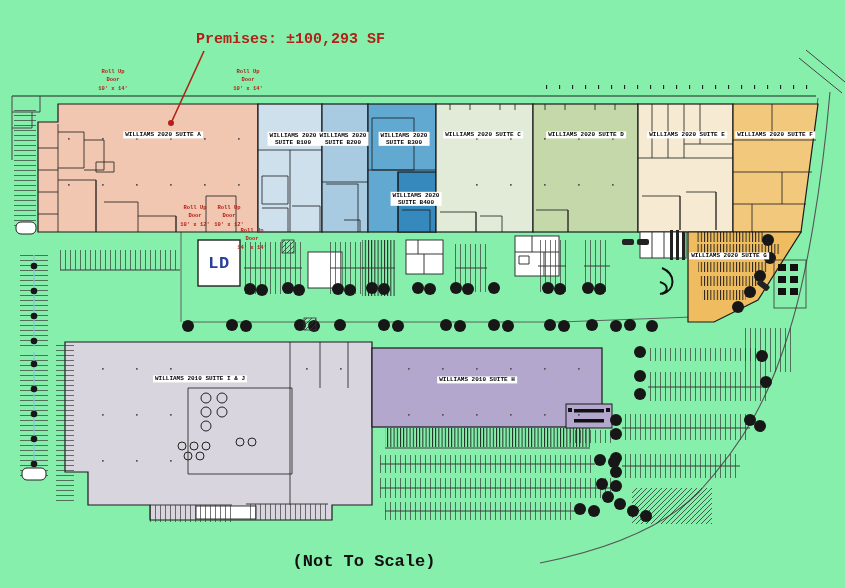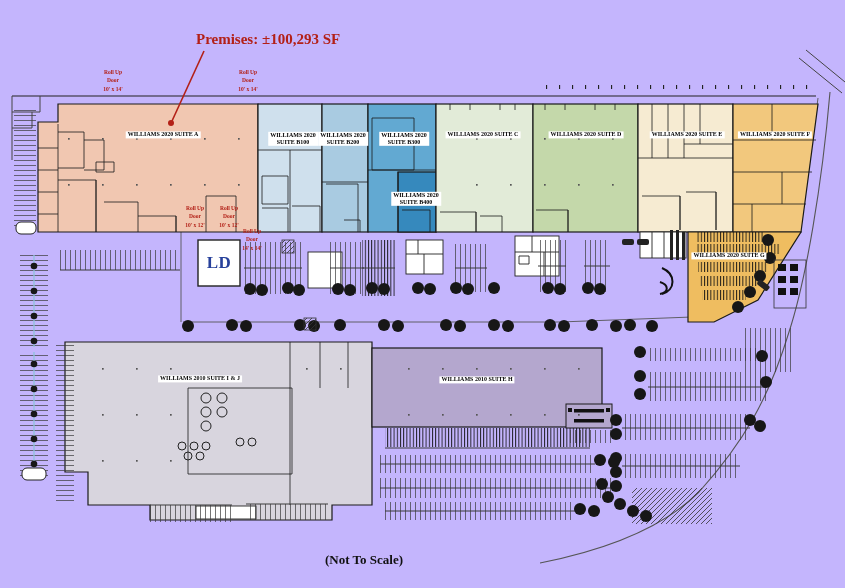--- a/index.html
+++ b/index.html
@@ -1,28 +1,28 @@
 <!DOCTYPE html>
 <html style="--red: #b32017; --ldblue: #27419b;"><head>
 <meta charset="utf-8">
 <style>
   html,body{margin:0;padding:0;background:#fff}
-  .stage{position:relative;width:845px;height:588px;background:#c4b5fd;overflow:hidden;
-         font-family:Liberation Serif, serif}
+  .stage{position:relative;width:845px;height:588px;background:#86efac;overflow:hidden;
+         font-family:Liberation Mono, monospace}
   svg{position:absolute;left:0;top:0}
   .chip{position:absolute;transform:translate(-50%,-50%);background:#ffffff;color:#000;
         font-weight:bold;font-size:6px;line-height:1.2;padding:0 2px;text-align:center;
         white-space:nowrap}
   .chip span{display:block}
   .door{position:absolute;transform:translateX(-50%);color:var(--red,#b32017);font-weight:bold;
         font-size:5.5px;line-height:1.5;text-align:center;white-space:nowrap}
   .door span{display:block}
   .premises{position:absolute;color:var(--red,#b32017);font-weight:bold;font-size:15px;
         white-space:nowrap}
-  .nts{position:absolute;transform:translateX(-50%);color:#111;font-weight:bold;font-size:13px;
+  .nts{position:absolute;transform:translateX(-50%);color:#111;font-weight:bold;font-size:17px;
         white-space:nowrap}
   .ld{position:absolute;transform:translate(-50%,-50%);color:var(--ldblue,#27419b);
         font-weight:bold;font-size:17px;letter-spacing:.5px}
 </style>
 </head>
 <body>
 
 <div class="stage">
 
 <svg id="plan" width="845" height="588" viewBox="0 0 845 588">

